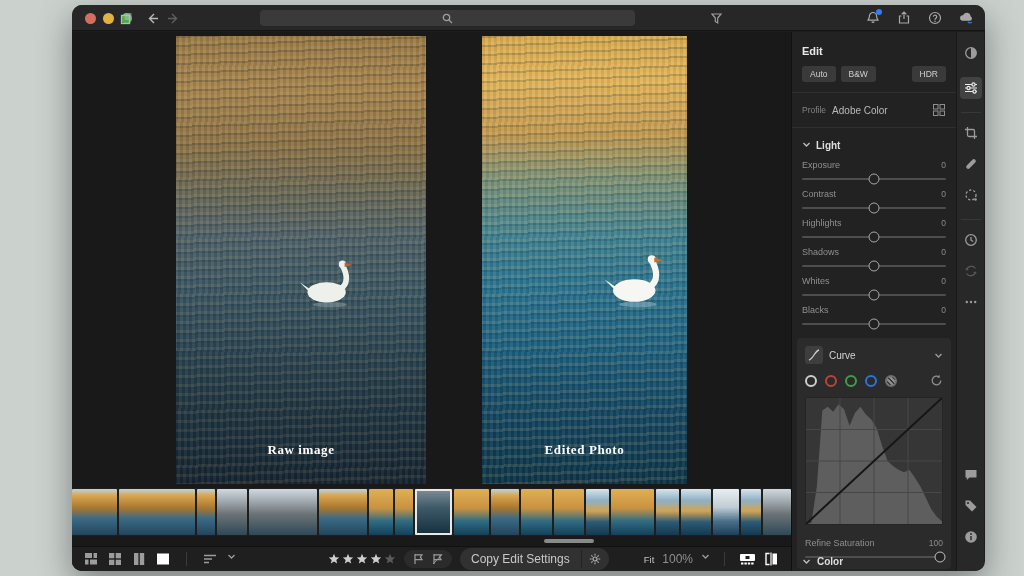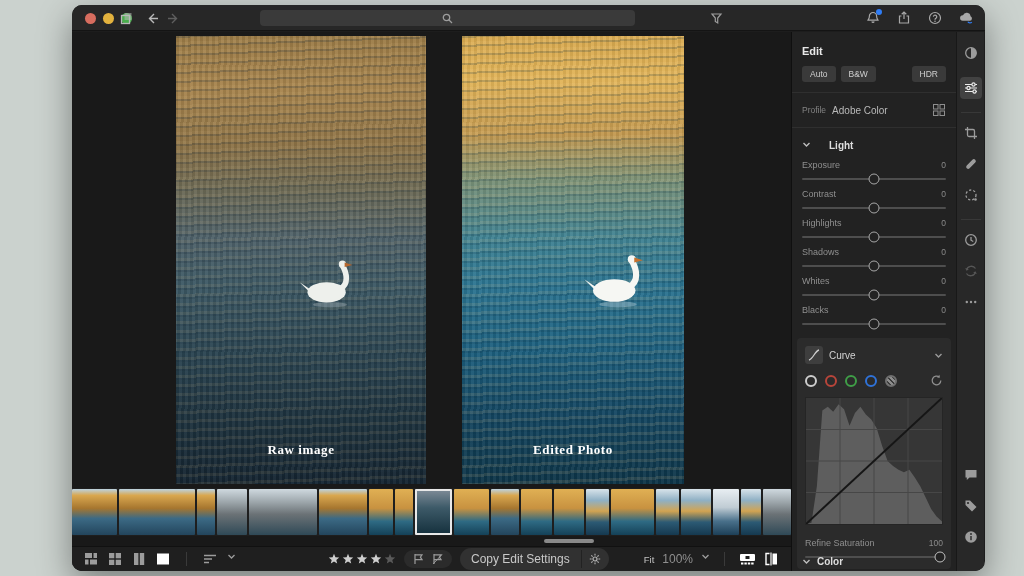--- a/index.html
+++ b/index.html
@@ -33,21 +33,21 @@
     display:flex; flex-direction:column; align-items:center; padding:14px 0 10px; }
 
   
   .viewer { position:relative; height:456px; background:#191919;font-family:Liberation Serif, serif; }
   .photo { position:absolute; top:4px; height:448px; overflow:hidden; }
   .photo.raw { left:104px; width:250px;
     background:
       repeating-linear-gradient(91deg, rgba(0,0,0,.07) 0 3px, rgba(255,255,255,.045) 3px 6px),
       repeating-linear-gradient(178deg, rgba(25,45,60,.22) 0 2px, transparent 2px 6px, rgba(225,195,140,.10) 6px 9px),
       linear-gradient(180deg,#9c7c47 0%,#a8854e 12%,#8f7447 24%,#6d6a55 34%,#4f626a 45%,#3c5864 56%,#2b4552 70%,#1d323e 85%,#142430 100%); }
-  .photo.edited { left:390px; width:222px;
+  .photo.edited { left:410px; width:205px;
     background:
       repeating-linear-gradient(91deg, rgba(0,0,0,.06) 0 3px, rgba(255,255,255,.05) 3px 6px),
       repeating-linear-gradient(178deg, rgba(10,50,70,.20) 0 2px, transparent 2px 6px, rgba(250,215,150,.12) 6px 9px),
       linear-gradient(180deg,#d8a94f 0%,#e2b458 10%,#c2984f 22%,#7b9176 32%,#3f8292 45%,#2a7390 56%,#1c5f7e 70%,#134560 85%,#0d3447 100%); }
   .swan { position:absolute; }
   .photo-label { position:absolute; bottom:26px; width:100%; text-align:center;
     color:#ffffff; font-size:13px; font-weight:bold; letter-spacing:.6px; }
 
   
   .filmstrip { height:48px; background:#1e1e1e; display:flex; gap:2px; padding-top:1px; overflow:hidden; }
@@ -85,21 +85,21 @@
   
   .ep-title { margin-top:13px; font-size:11px; font-weight:bold; color:#e8e8e8; }
   .ep-btnrow { display:flex; gap:5px; margin-top:9px; }
   .ep-btn { background:#3a3a3a; color:#cfcfcf; font-size:8.5px; padding:3px 8px; border-radius:3px; }
   .ep-btn.hdr { margin-left:auto; }
   .sep { height:1px; background:#2f2f2f; margin:10px -10px 0; }
   .profile-row { display:flex; align-items:center; margin-top:10px; gap:6px; }
   .profile-label { font-size:8.5px; color:#838383; }
   .profile-value { font-size:10px; color:#b9b9b9; }
   .profile-grid { margin-left:auto; width:14px; height:14px; color:#8f8f8f; }
-  .sec-head { display:flex; align-items:flex-start; gap:18px; margin-top:12px; }
+  .sec-head { display:flex; align-items:flex-start; gap:5px; margin-top:12px; }
   .sec-head .chev { width:9px; height:9px; color:#bdbdbd; }
   .sec-title { font-size:10px; color:#dedede; font-weight:bold; }
   .slider { margin-top:9px; }
   .sl-row { display:flex; justify-content:space-between; }
   .sl-label { font-size:9px; color:#8f8f8f; }
   .sl-value { font-size:8.5px; color:#8a8a8a; }
   .sl-track { position:relative; height:2px; background:#4e4e4e; margin-top:8px; border-radius:1px; }
   .sl-knob { position:absolute; top:50%; width:11px; height:11px; border-radius:50%;
     border:1.5px solid #a8a8a8; background:#222; transform:translate(-50%,-50%); }
   .sl-knob.mid { left:50%; } .sl-knob.full { left:98%; }

